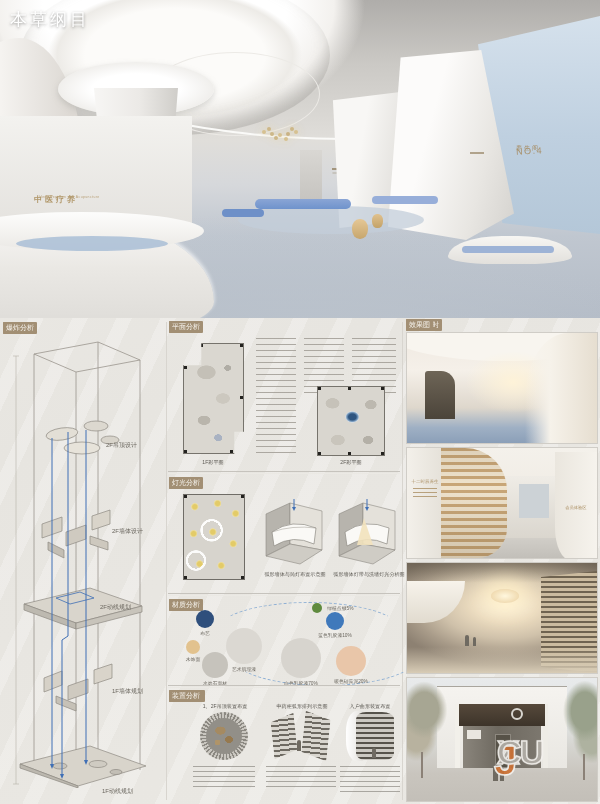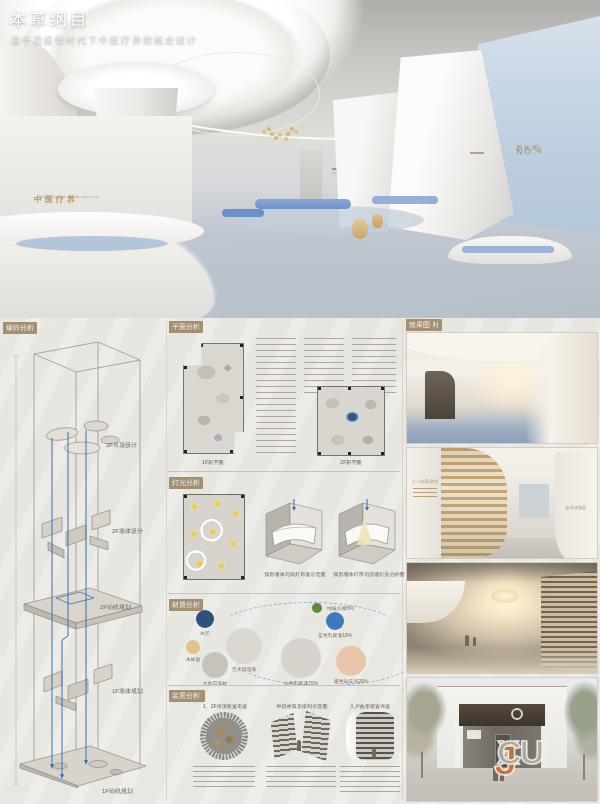--- a/index.html
+++ b/index.html
@@ -272,21 +272,20 @@
     <div class="desk-wall">
       <div class="desk-sign">
         <span class="ds-main">中医疗养</span>
         <span class="ds-sub">Herb Regimen and Acupuncture</span>
       </div>
     </div>
     <div class="desk-body"></div>
     <div class="desk-top"></div>
     <div class="desk-blue"></div>
     <div class="title">本草纲目</div>
-    <div class="subtitle">基于后疫情时代下中医疗养馆概念设计</div>
   </div>
 
   <div class="vline v1"></div>
   <div class="vline v2"></div>
 
   <div class="hd hd1">
     <b>柒·午时</b>
     <b>爆炸分析</b>
   </div>
   <div class="hd hd2">

